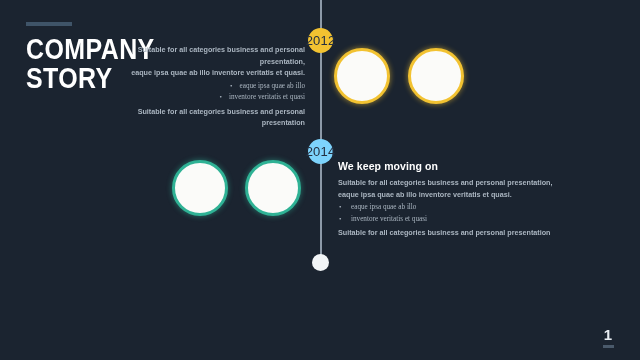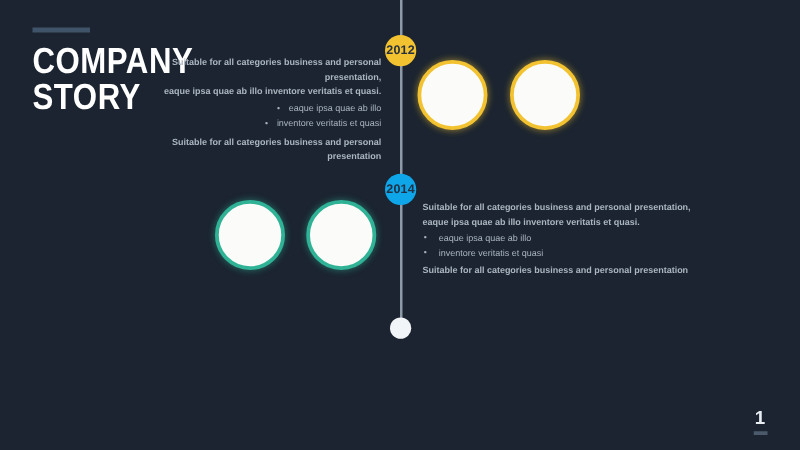--- a/index.html
+++ b/index.html
@@ -60,34 +60,34 @@
     background: #f2f5f7;
   }
   .year-marker {
     position: absolute;
     width: 25px;
     height: 25px;
     border-radius: 50%;
     display: flex;
     align-items: center;
     justify-content: center;
-    font-size: 10px;
-    font-weight: bold;
+    font-size: 13px;
+    font-weight: normal;
     color: #243041;
     letter-spacing: 0.2px;
   }
   #year-marker-2012 {
     left: 308px;
     top: 28px;
     background: #f2c231;
   }
   #year-marker-2014 {
     left: 308px;
     top: 139px;
-    background: #0ea5e9;
+    background: #7dd3fc;
   }
 
   
   .photo-circle {
     position: absolute;
     width: 56px;
     height: 56px;
     border-radius: 50%;
     background: #fbfbf9;
     box-sizing: border-box;
@@ -117,20 +117,21 @@
     font-size: 7.2px;
     line-height: 11.5px;
     color: #aab5c0;
     margin: 0;
     font-weight: bold;
   }
   .entry-bullets {
     list-style: none;
     margin: 2px 0 2px 0;
     padding: 0;
+    font-family: Liberation Serif, serif;
   }
   .entry-bullets li {
     font-size: 7.2px;
     line-height: 11.5px;
     color: #aab5c0;
   }
 
   
   #entry-top {
     position: absolute;
@@ -218,20 +219,21 @@
     <p class="entry-para">Suitable for all categories business and personal presentation,</p>
     <p class="entry-para">eaque ipsa quae ab illo inventore veritatis et quasi.</p>
     <ul class="entry-bullets">
       <li>eaque ipsa quae ab illo</li>
       <li>inventore veritatis et quasi</li>
     </ul>
     <p class="entry-para">Suitable for all categories business and personal presentation</p>
   </div>
 
   <div id="entry-bottom">
+    <h2 class="entry-heading">We keep moving on</h2>
     <p class="entry-para">Suitable for all categories business and personal presentation,</p>
     <p class="entry-para">eaque ipsa quae ab illo inventore veritatis et quasi.</p>
     <ul class="entry-bullets">
       <li>eaque ipsa quae ab illo</li>
       <li>inventore veritatis et quasi</li>
     </ul>
     <p class="entry-para">Suitable for all categories business and personal presentation</p>
   </div>
 
   <div id="page-number-block">

